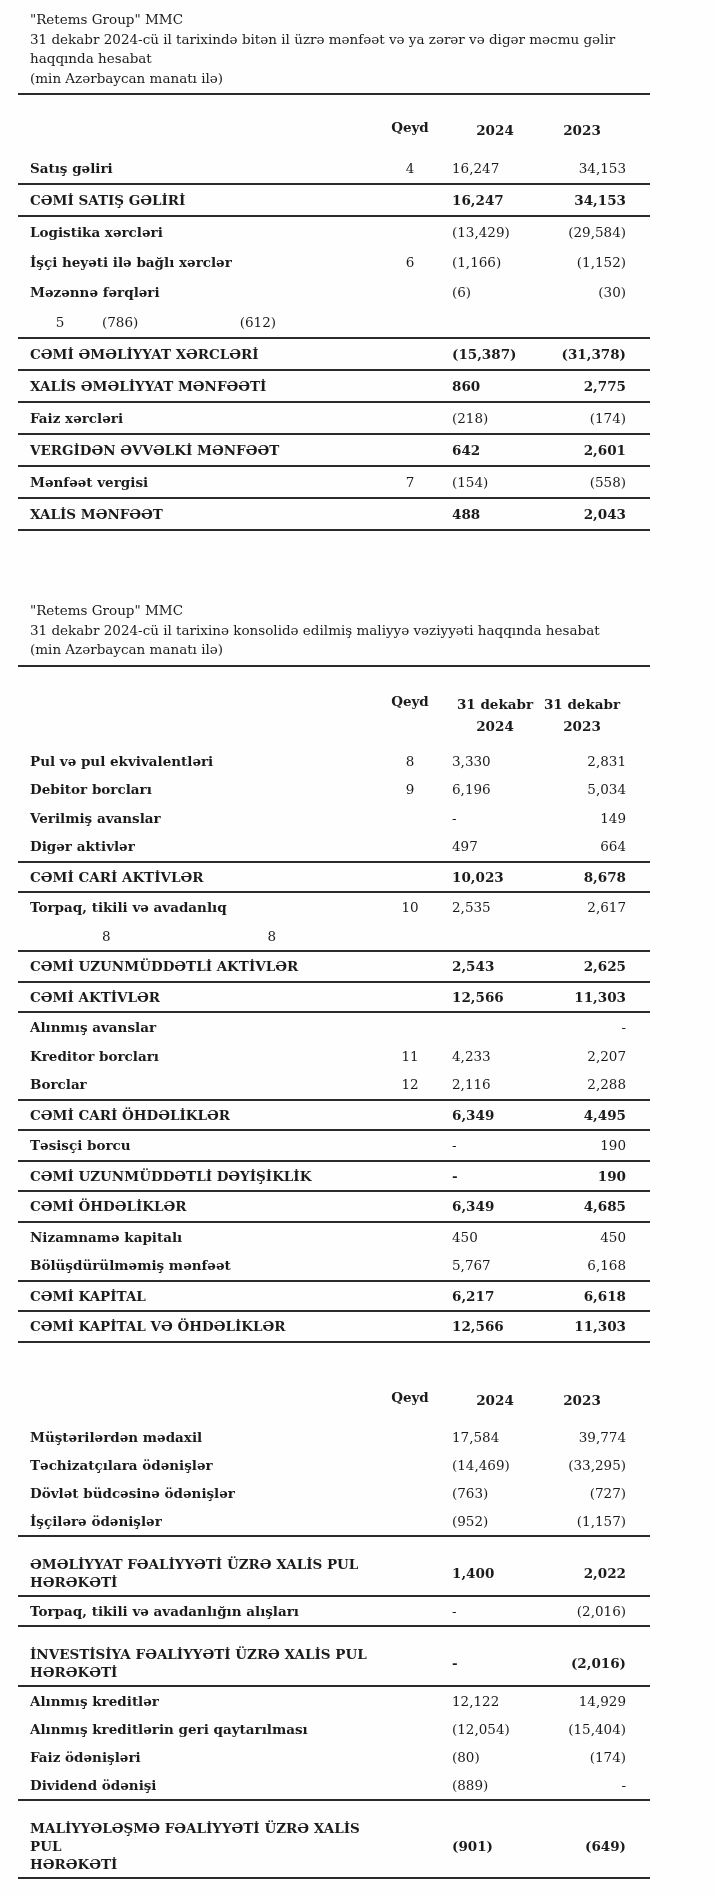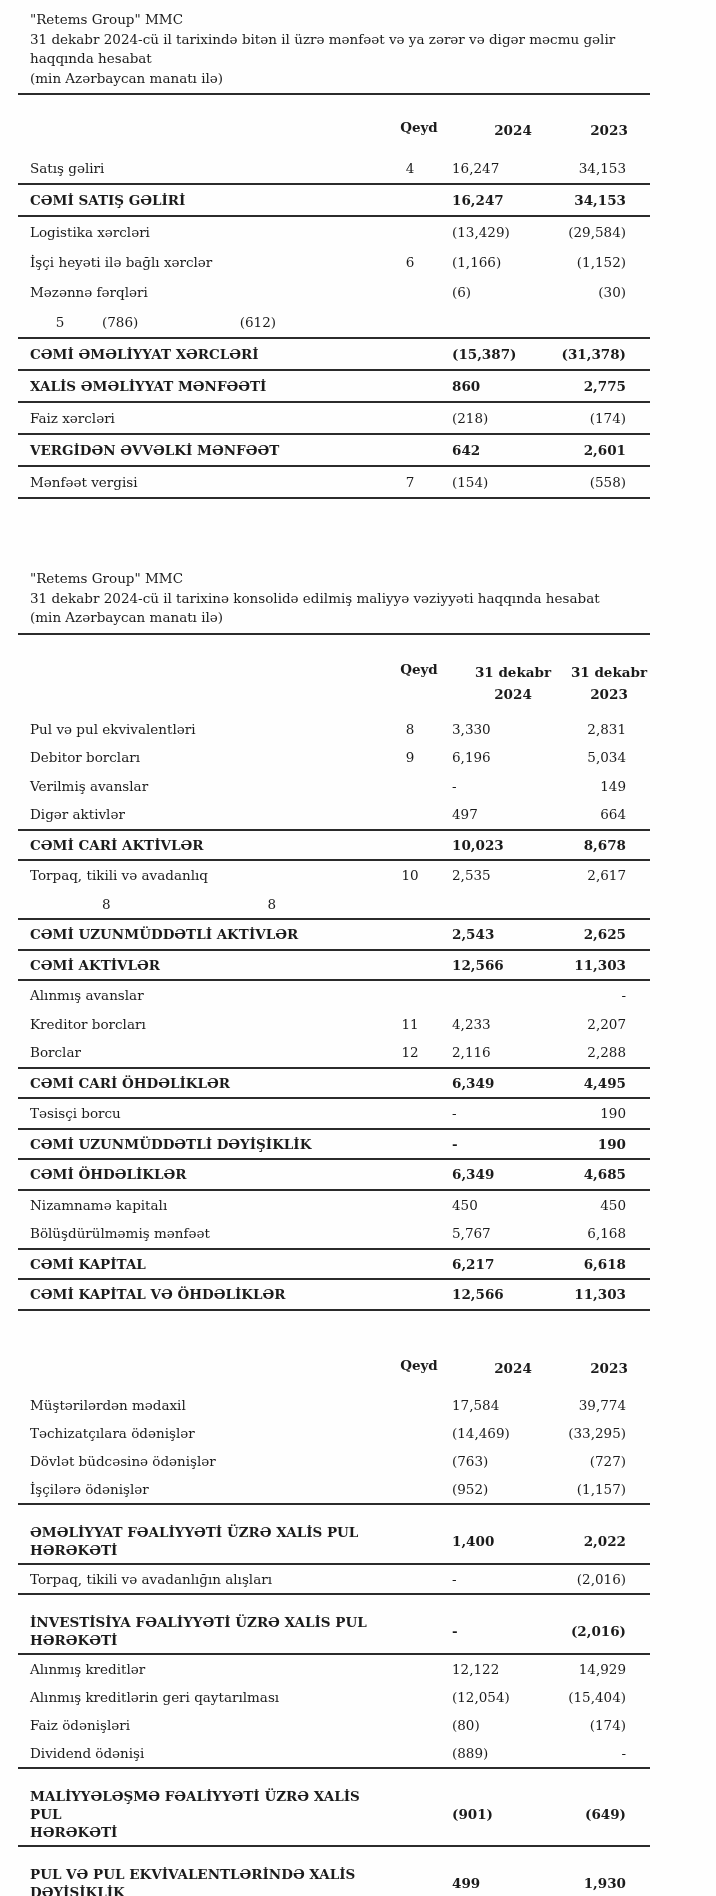--- a/index.html
+++ b/index.html
@@ -15,27 +15,27 @@
 
   
   .title-block{
     padding:10px 0 5px 12px;
     border-bottom:2px solid #2b2b2b;
     font-size:13.5px;line-height:19.5px;
   }
   .title-line{white-space:nowrap;}
 
   
-  .thead{display:flex;align-items:flex-start;font-weight:bold;font-size:13.5px;gap:9px;}
+  .thead{display:flex;align-items:flex-start;font-weight:bold;font-size:13.5px;}
   .thead1{margin-top:24px;height:26px;}
   .thead2{margin-top:26px;min-height:46px;}
   .thead3{margin-top:46px;height:26px;}
 
   
-  .c-label{flex:0 0 350px;padding-left:12px;white-space:pre-line;box-sizing:border-box;}
+  .c-label{flex:0 0 350px;padding-left:12px;white-space:pre-line;box-sizing:border-box;font-weight:bold;}
   .c-qeyd{flex:0 0 84px;text-align:center;}
   .c-num{flex:0 0 86px;text-align:left;}
   .c-num2{flex:0 0 88px;text-align:right;}
   .thead .c-num,.thead .c-num2{text-align:center;white-space:pre-line;line-height:22px;}
 
   
   .tbody{margin-top:8px;}
   .trow{
     display:flex;align-items:center;
     font-size:13.5px;line-height:18px;
@@ -127,20 +127,26 @@
             <div class="c-qeyd"></div>
             <div class="c-num">642</div>
             <div class="c-num2">2,601</div>
           </div>
           <div class="trow rule">
             <div class="c-label">Mənfəət vergisi</div>
             <div class="c-qeyd">7</div>
             <div class="c-num">(154)</div>
             <div class="c-num2">(558)</div>
           </div>
+          <div class="trow bold rule">
+            <div class="c-label">XALİS MƏNFƏƏT</div>
+            <div class="c-qeyd"></div>
+            <div class="c-num">488</div>
+            <div class="c-num2">2,043</div>
+          </div>
         </div>
     </section>
 
     <section class="sec2">
       <div class="title-block">
         <div class="title-line">"Retems Group" MMC</div>
         <div class="title-line">31 dekabr 2024-cü il tarixinə konsolidə edilmiş maliyyə vəziyyəti haqqında hesabat</div>
         <div class="title-line">(min Azərbaycan manatı ilə)</div>
       </div>
       <div class="thead thead2">

